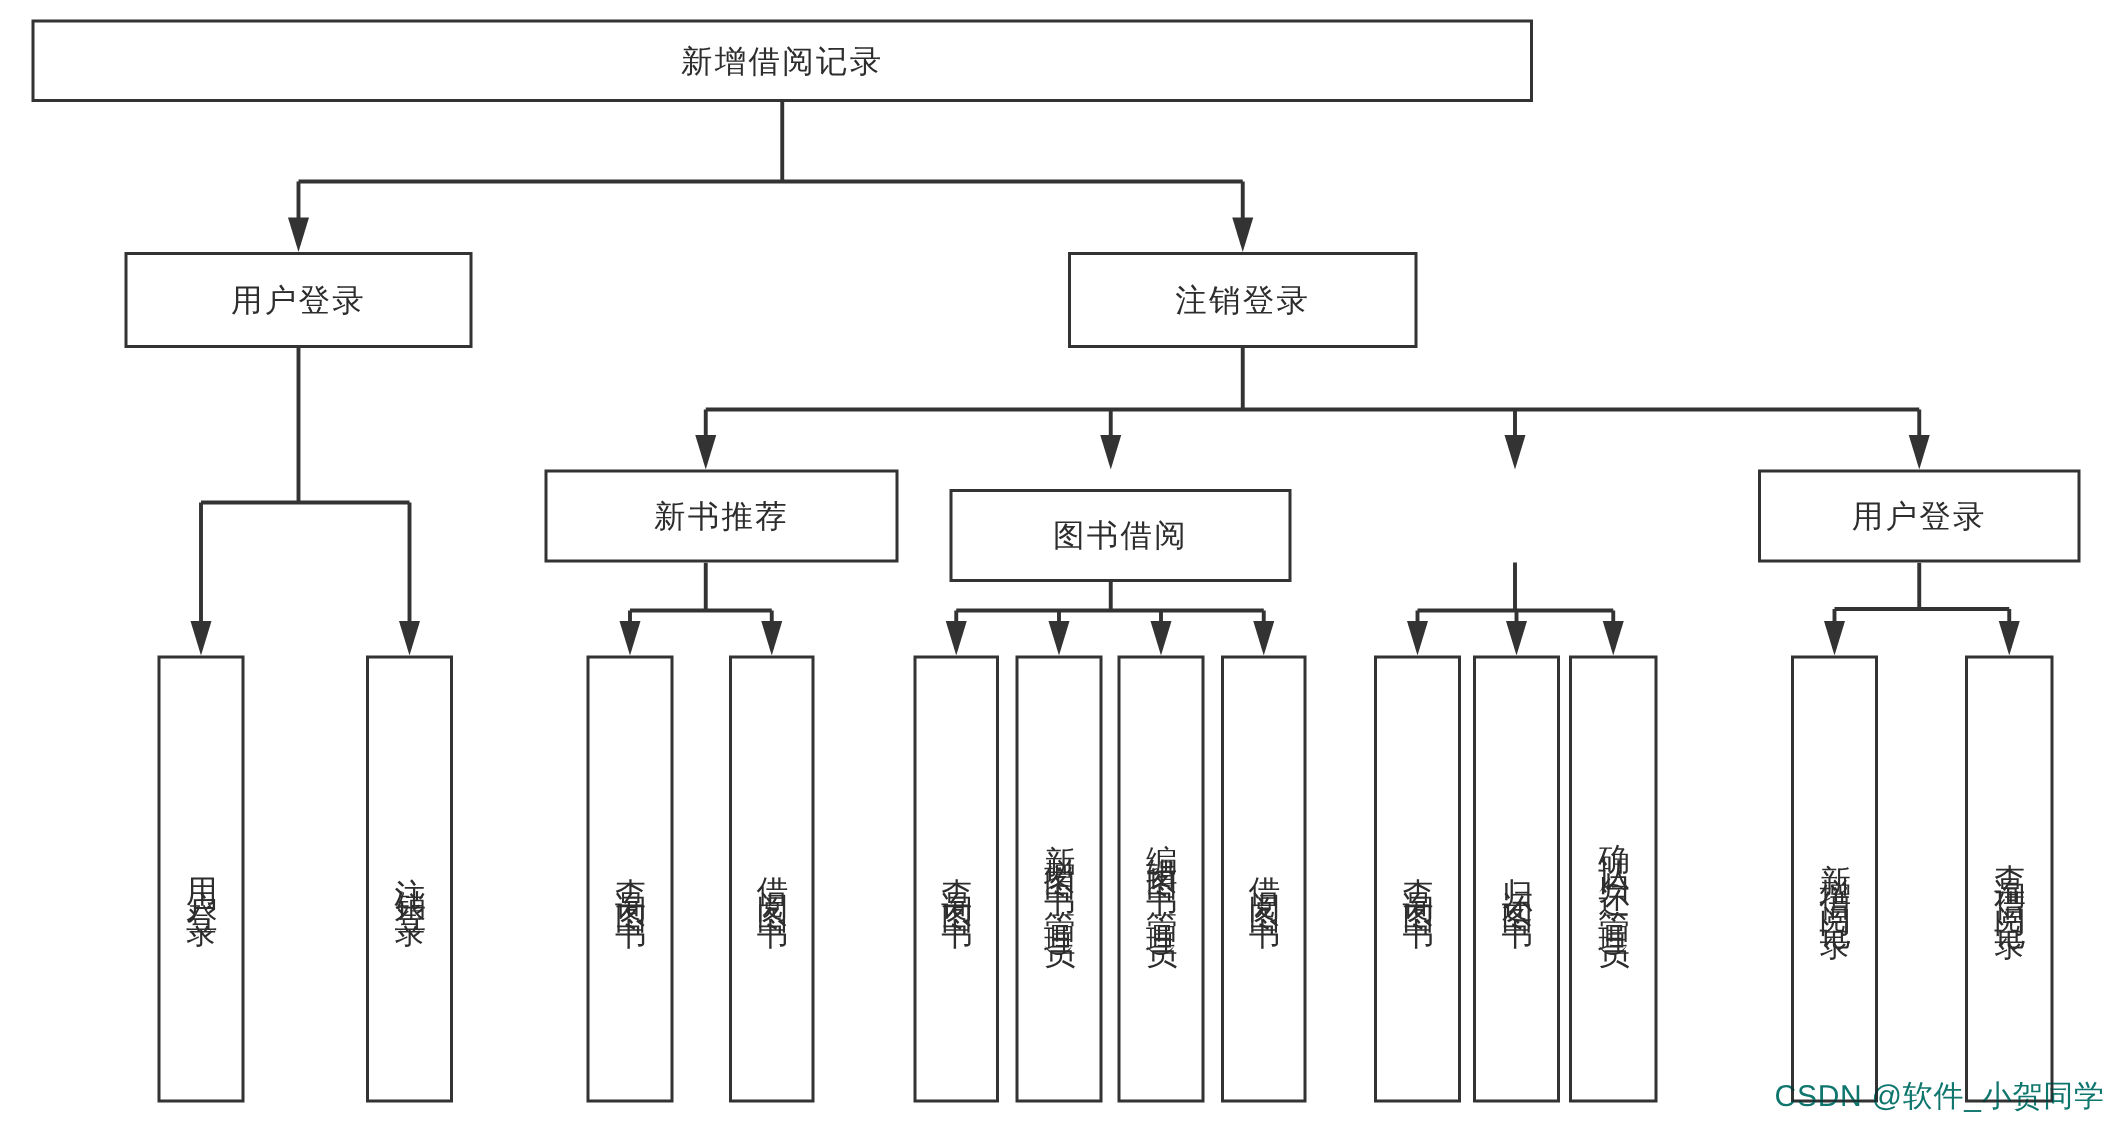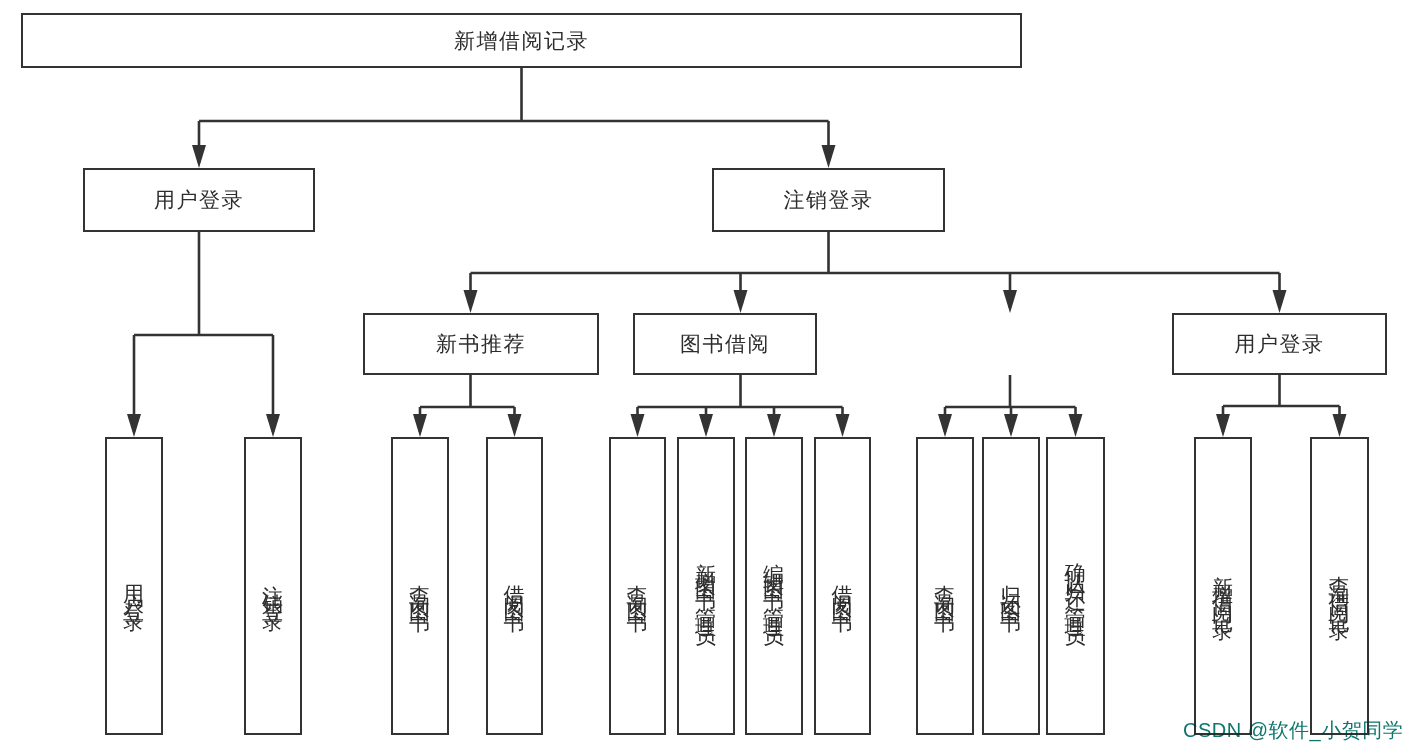--- a/index.html
+++ b/index.html
@@ -78,21 +78,21 @@
   <div class="box h" style="left:83px;top:168px;width:232px;height:64px">
     <span>用户登录</span>
   </div>
   <div class="box h" style="left:712px;top:168px;width:233px;height:64px">
     <span>注销登录</span>
   </div>
 
   <div class="box h" style="left:363px;top:313px;width:236px;height:62px">
     <span>新书推荐</span>
   </div>
-  <div class="box h" style="left:633px;top:313px;width:184px;height:62px">
+  <div class="box h" style="left:633px;top:326px;width:228px;height:62px">
     <span>图书借阅</span>
   </div>
   <div class="box h" style="left:1172px;top:313px;width:215px;height:62px">
     <span>用户登录</span>
   </div>
 
   <div class="box v" style="left:105px;top:437px;width:58px;height:298px">
     <span>用户登录</span>
   </div>
   <div class="box v" style="left:244px;top:437px;width:58px;height:298px">

